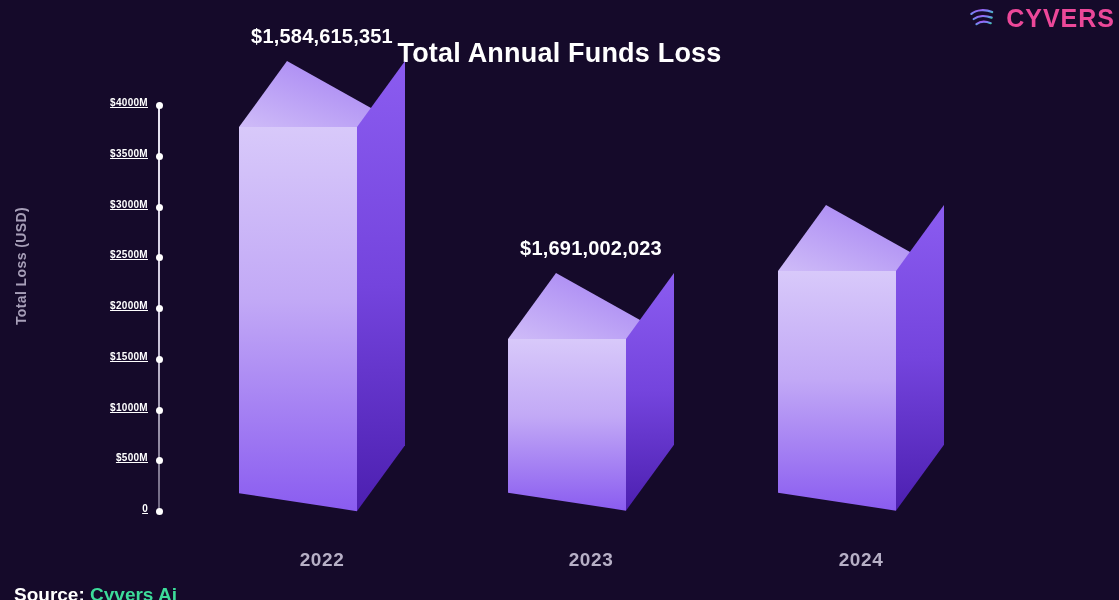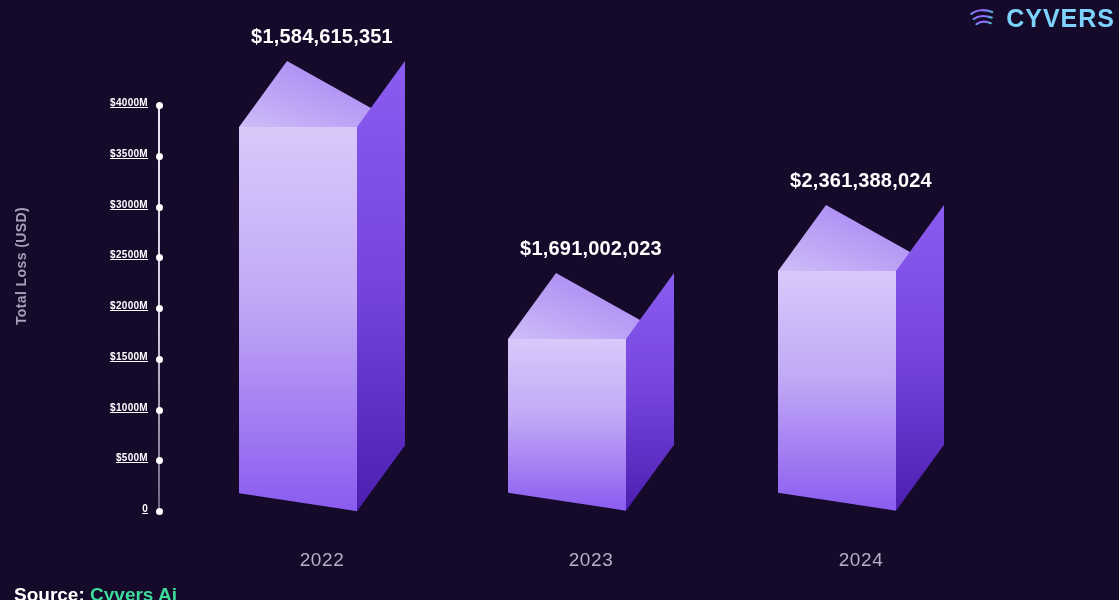--- a/index.html
+++ b/index.html
@@ -30,21 +30,21 @@
     display: flex;
     align-items: center;
     gap: 9px;
   }
   .brand-mark {
     width: 30px;
     height: 24px;
     display: block;
   }
   .brand-name {
-    color: #7dd3fc;
+    color: #ec4899;
     font-size: 25px;
     font-weight: 700;
     letter-spacing: 1.0px;
     line-height: 1;
   }
 
   
   .chart-title {
     position: absolute;
     left: 0;
@@ -125,21 +125,21 @@
     font-weight: 700;
     letter-spacing: 0.2px;
   }
   .bar-category {
     position: absolute;
     left: 50%;
     transform: translateX(-50%);
     white-space: nowrap;
     color: #b7b0c6;
     font-size: 19px;
-    font-weight: 400;
+    font-weight: 700;
     letter-spacing: 0.6px;
   }
 
   
   .source {
     position: absolute;
     left: 14px;
     bottom: -6px;
     font-size: 19px;
     font-weight: 700;
@@ -165,20 +165,21 @@
       <g fill="none" stroke="url(#markGrad)" stroke-width="2.4" stroke-linecap="round">
         <path d="M4.5 7.5 C10 2.5, 20 2.5, 27 5.5"></path>
         <path d="M7 13 C12 9, 20 9, 26.5 11.5"></path>
         <path d="M10 18.5 C14 15.5, 20.5 15.5, 25.5 17.5"></path>
         <path d="M25.5 17.5 L25.5 22.5"></path>
       </g>
     </svg>
     <div class="brand-name">CYVERS</div>
   </div>
 
+  <div class="chart-title">Total Annual Funds Loss</div>
 
   <div class="y-axis-title">
     <span>Total Loss (USD)</span>
   </div>
 
   <div class="axis-line"></div>
   <div id="ticks">
       <div class="tick" style="top: 98px;">
         <span class="tick-label">$4000M</span>
         <span class="dot"></span>
@@ -283,21 +284,20 @@
             </linearGradient>
             <linearGradient id="gt2" x1="0" y1="1" x2="1" y2="0">
               <stop offset="0%" stop-color="#cfbcf8"></stop>
               <stop offset="100%" stop-color="#9f7af2"></stop>
             </linearGradient>
           </defs>
           <polygon points="0,66 48,0 166,66 118,66" fill="url(#gt2)"></polygon>
           <polygon points="0,66 118,66 118,305.68088443600004 0,287.68088443600004" fill="url(#gf2)"></polygon>
           <polygon points="118,66 166,0 166,239.68088443600004 118,305.68088443600004" fill="url(#gr2)"></polygon>
         </svg>
-        <div class="bar-value" style="top: -36px;">$2,361,388,024</div>
         <div class="bar-category" style="top: 343.681px;">2024</div>
       </div>
     </div>
 
   <div class="source">
     <span class="source-label">Source:</span>
     <span class="source-name">Cyvers Ai</span>
   </div>
 
 </div>

